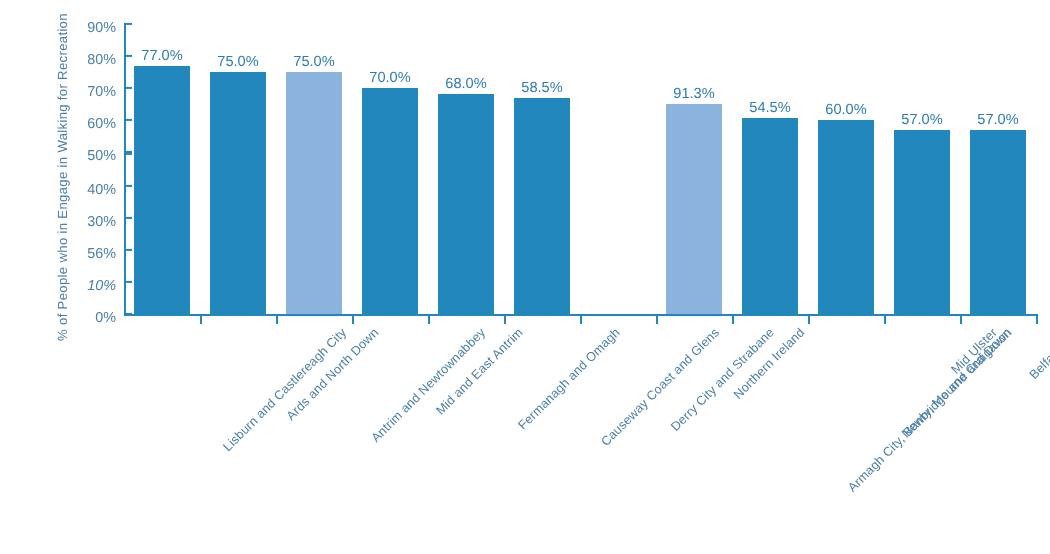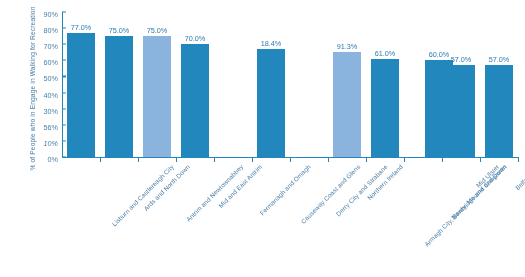--- a/index.html
+++ b/index.html
@@ -175,37 +175,42 @@
         <div class="bar-slot" style="left: 76px; width: 38px;">
           <div class="bar highlight" style="height: 83.3333%;">
             <div class="bar-value">75.0%</div>
           </div>
         </div>
         <div class="bar-slot" style="left: 114px; width: 38px;">
           <div class="bar" style="height: 77.7778%;">
             <div class="bar-value">70.0%</div>
           </div>
         </div>
+        <div class="bar-slot" style="left: 152px; width: 38px;">
+          <div class="bar" style="height: 75.5556%;">
+            <div class="bar-value">68.0%</div>
+          </div>
+        </div>
         <div class="bar-slot" style="left: 190px; width: 38px;">
           <div class="bar" style="height: 74.4444%;">
-            <div class="bar-value">18.4%</div>
+            <div class="bar-value">58.5%</div>
           </div>
         </div>
         <div class="bar-slot" style="left: 266px; width: 38px;">
           <div class="bar highlight" style="height: 72.2222%;">
             <div class="bar-value">91.3%</div>
           </div>
         </div>
         <div class="bar-slot" style="left: 304px; width: 38px;">
           <div class="bar" style="height: 67.7778%;">
-            <div class="bar-value">61.0%</div>
+            <div class="bar-value">54.5%</div>
           </div>
         </div>
         <div class="bar-slot" style="left: 342px; width: 38px;">
-          <div class="bar" style="height: 66.6667%; margin-left: 16px;">
+          <div class="bar" style="height: 66.6667%;">
             <div class="bar-value">60.0%</div>
           </div>
         </div>
         <div class="bar-slot" style="left: 380px; width: 38px;">
           <div class="bar" style="height: 63.3333%;">
             <div class="bar-value">57.0%</div>
           </div>
         </div>
         <div class="bar-slot" style="left: 418px; width: 38px;">
           <div class="bar" style="height: 63.3333%;">

